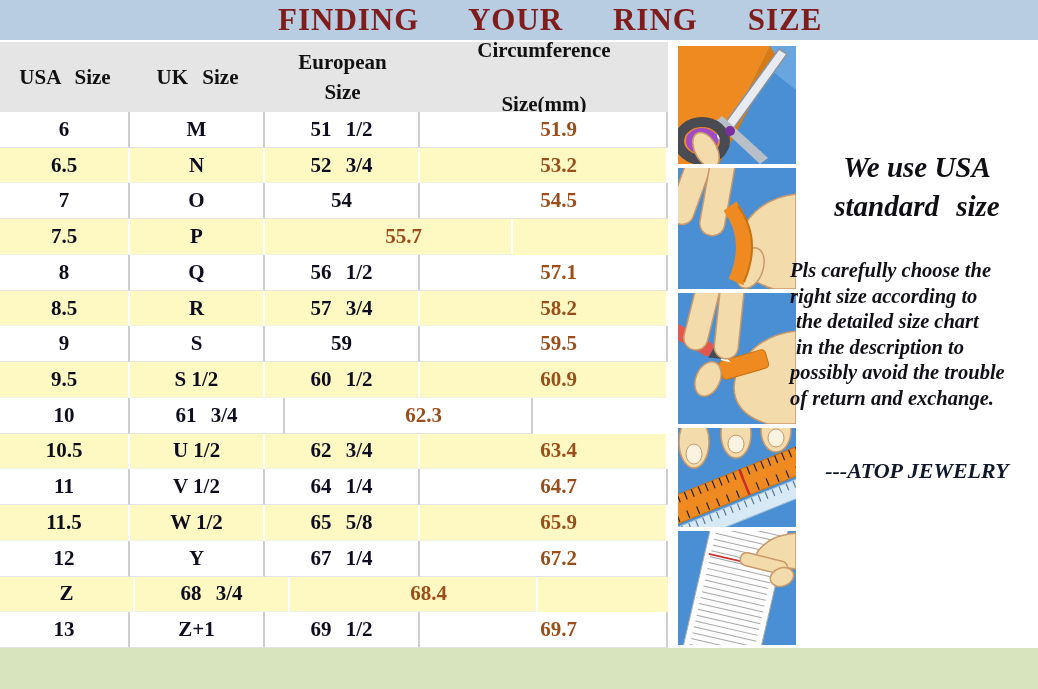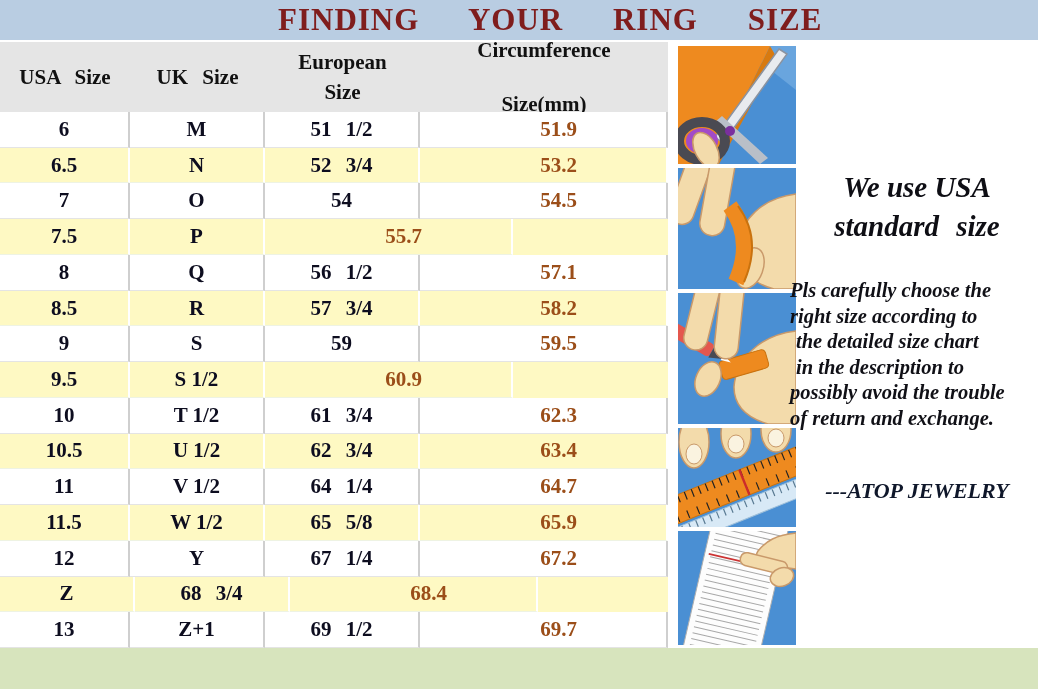--- a/index.html
+++ b/index.html
@@ -35,21 +35,21 @@
   .row.white .cell{border-right:2px solid #cfcfcf;border-bottom:1px solid #e4e4e4;}
   .row.green .cell{border-right:2px solid #ffffff;border-bottom:1px solid #eef3e3;}
   .cell.eu{word-spacing:9px;}
   .cell.mm{color:#9b4e19;padding-left:31px;}
   
   .bottom-strip{position:absolute;left:0;top:648px;width:1038px;height:41px;background:#d7e4bd;}
   
   .panel{position:absolute;left:678px;width:118px;}
   .panel svg{display:block;}
   
-  .sidebar{position:absolute;left:796px;top:0;width:221px;height:648px;margin-top:20px;}
+  .sidebar{position:absolute;left:796px;top:0;width:221px;height:648px;}
   .usa-head{
     position:absolute;left:0;top:148px;width:242px;text-align:center;
     font-size:29px;font-weight:bold;font-style:italic;color:#0e0e14;line-height:1.35;
   }
   .usa-head .l2{word-spacing:10px;}
   .note{
     position:absolute;left:-6px;top:258px;width:252px;
     font-size:20.5px;font-weight:bold;font-style:italic;color:#101016;
     line-height:25.5px;text-align:left;
   }
@@ -124,25 +124,25 @@
         </div>
       <div class="row white">
           <div class="cell c1">9</div>
           <div class="cell c2">S</div>
           <div class="cell c3 eu">59</div>
           <div class="cell c4 mm">59.5</div>
         </div>
       <div class="row green">
           <div class="cell c1">9.5</div>
           <div class="cell c2">S 1/2</div>
+          <div class="cell c3 eu">60 1/2</div>
           <div class="cell c4 mm">60.9</div>
         </div>
       <div class="row white">
           <div class="cell c1">10</div>
-          <div class="cell c2">T 1/2</div>
           <div class="cell c3 eu">61 3/4</div>
           <div class="cell c4 mm">62.3</div>
         </div>
       <div class="row green">
           <div class="cell c1">10.5</div>
           <div class="cell c2">U 1/2</div>
           <div class="cell c3 eu">62 3/4</div>
           <div class="cell c4 mm">63.4</div>
         </div>
       <div class="row white">

